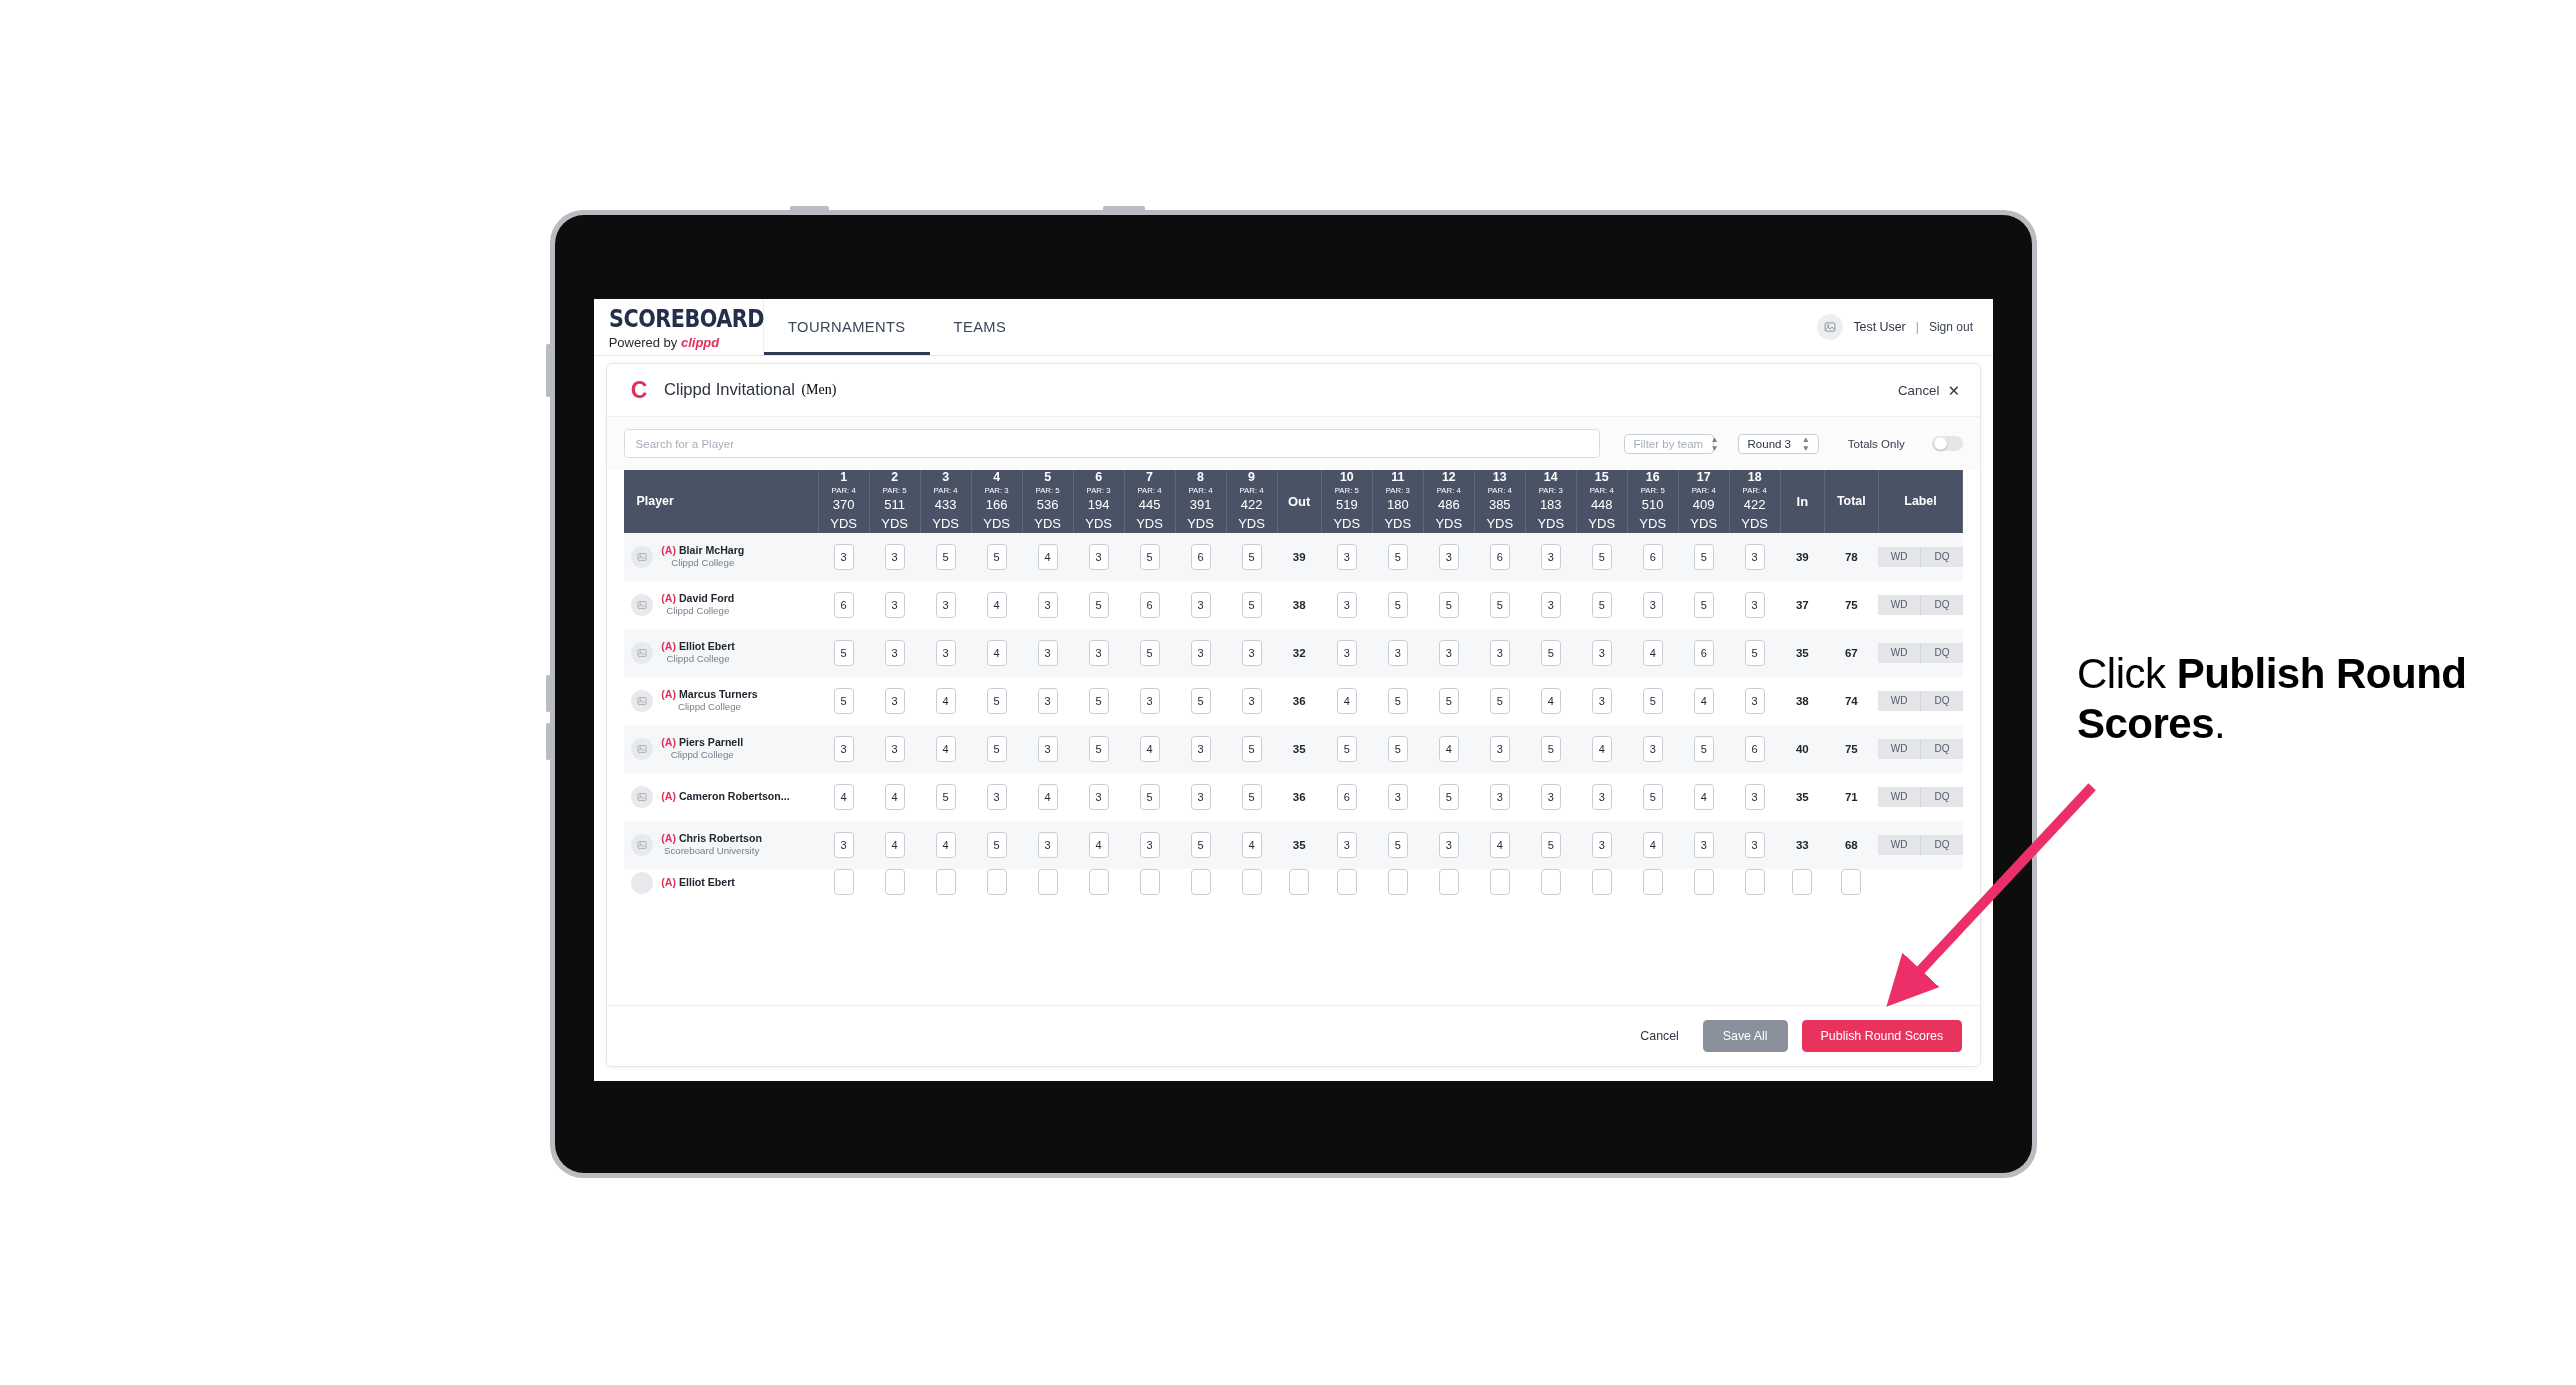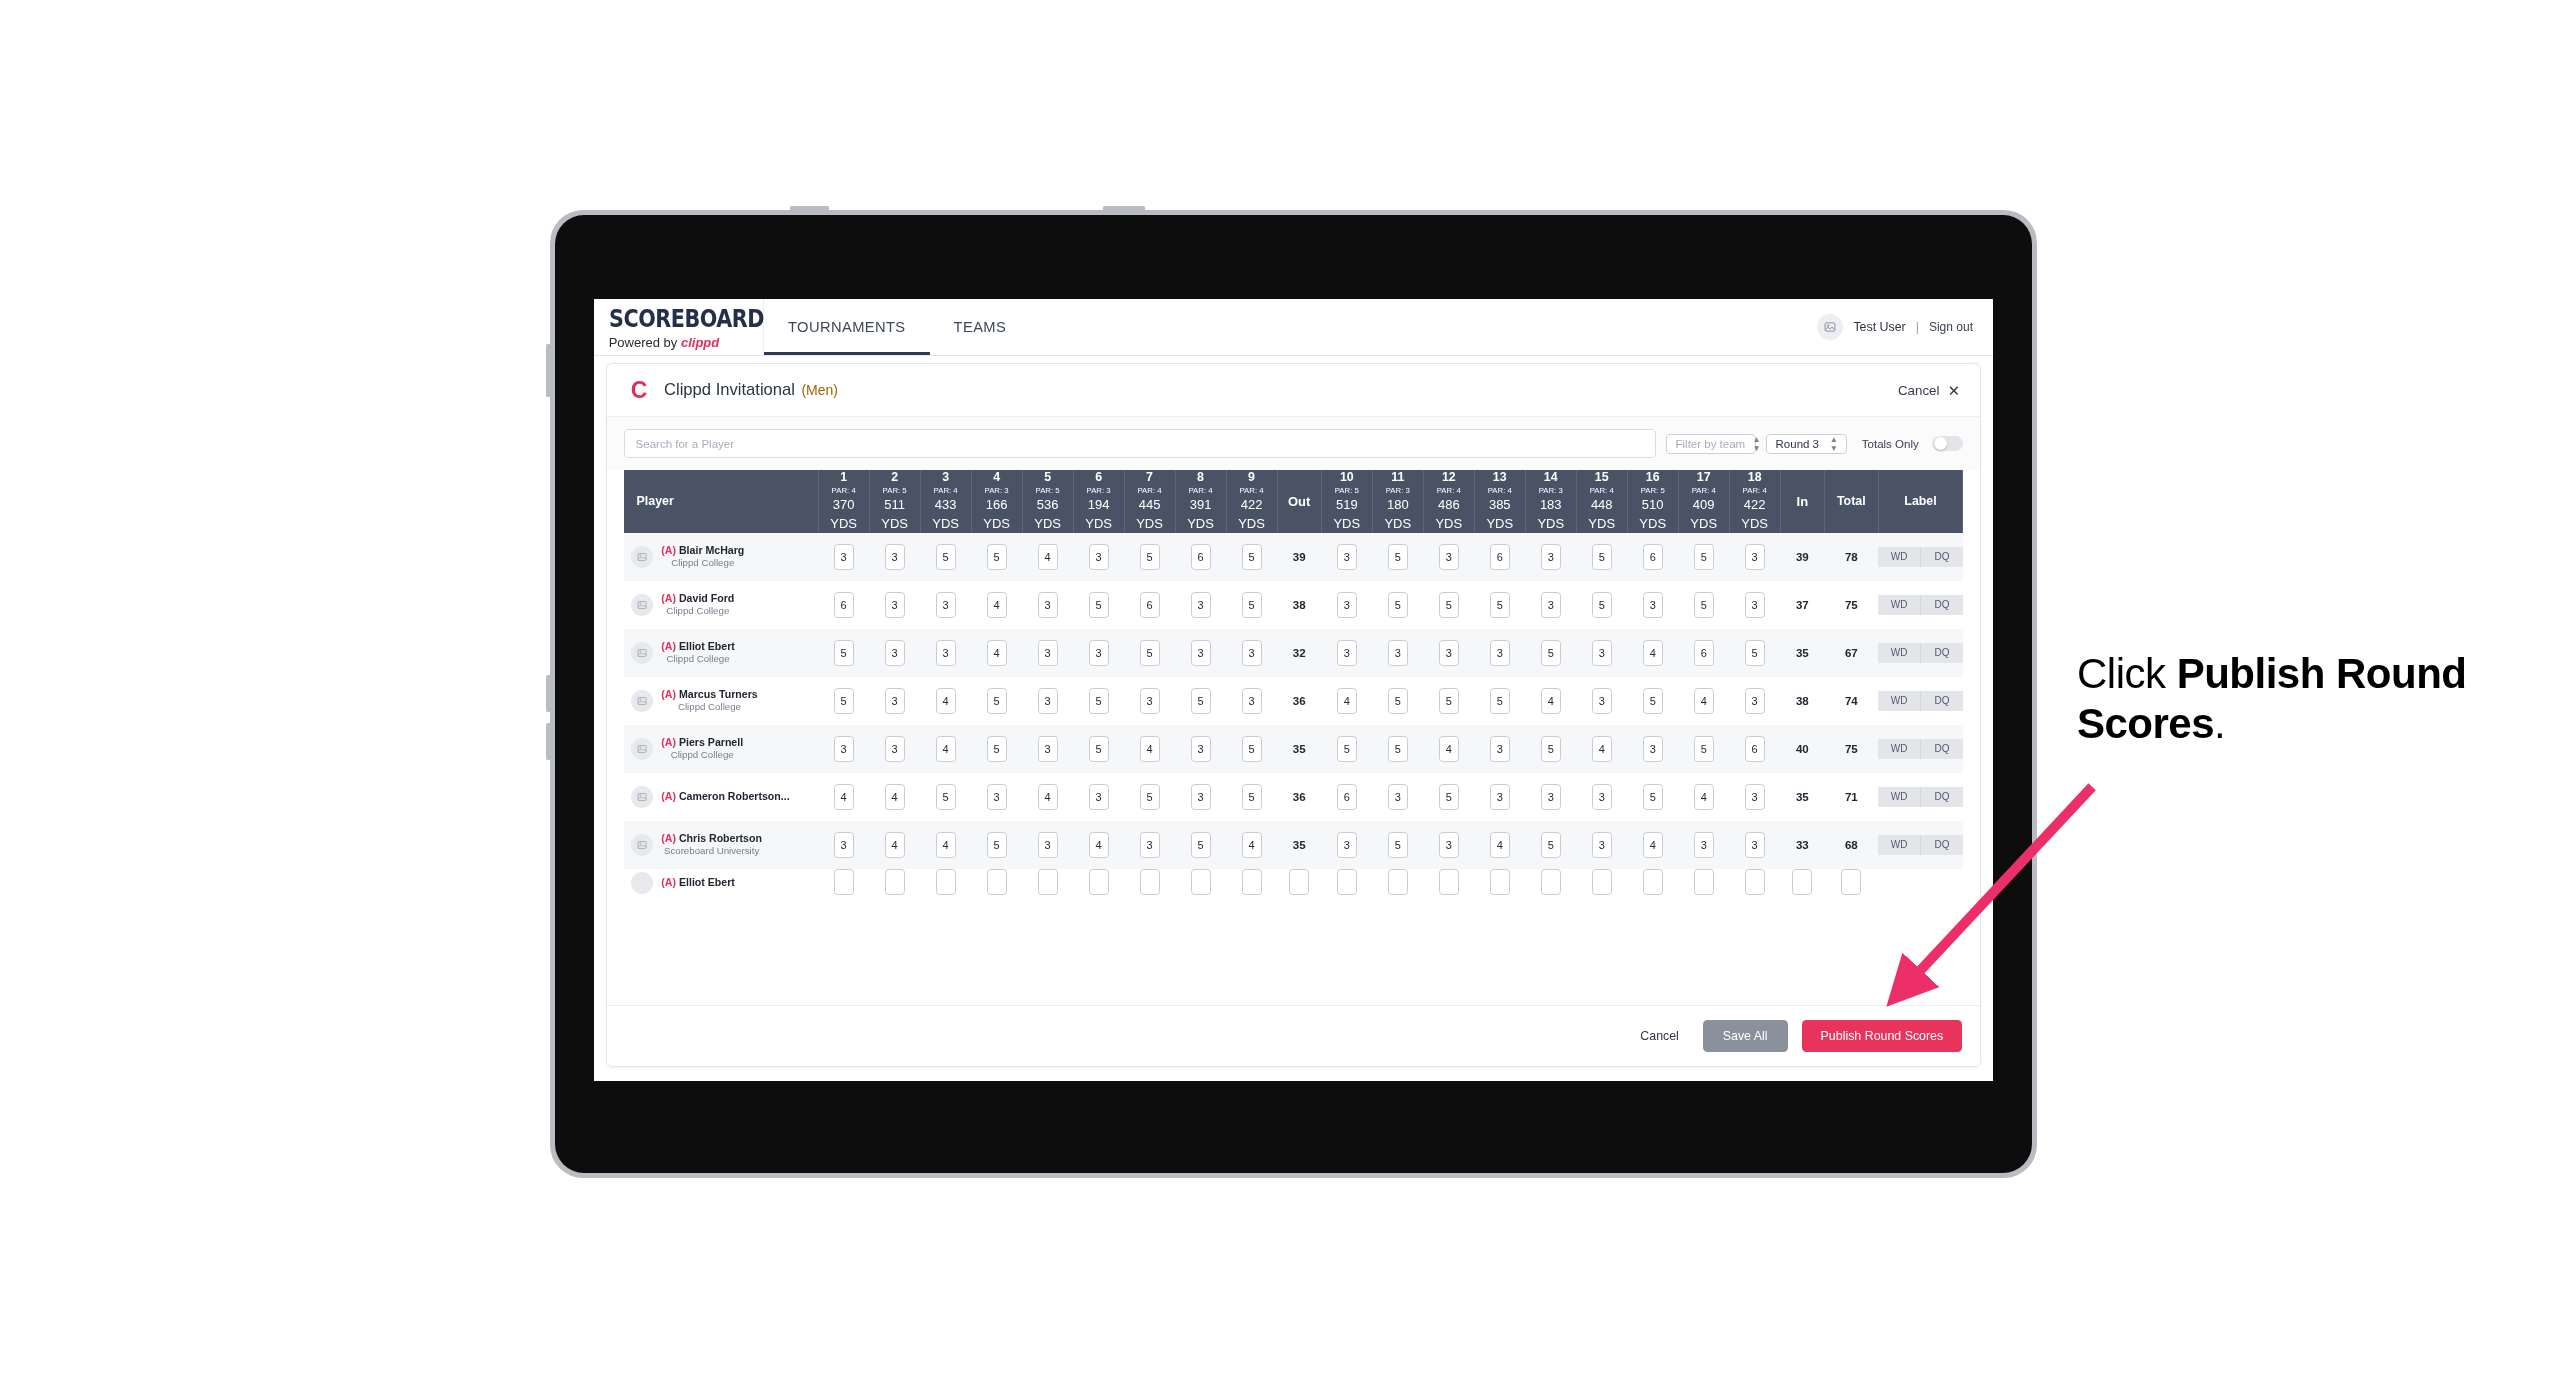--- a/index.html
+++ b/index.html
@@ -133,21 +133,21 @@
     color: #e2305a;
     font-weight: bold; font-size: 23px;
     font-family: "Liberation Sans", sans-serif;
   }
   #tournament-title {
     margin-left: 13px;
     font-size: 16.6px; color: #2c3342;
   }
   #tournament-gender {
     margin-left: 6.4px;
-    font-size: 14px; color: #a16207;
+    font-size: 14px; color: #000000; font-family: Liberation Serif, serif;
   }
   #modal-header-spacer { flex: 1; }
   #cancel-top { font-size: 13.3px; color: #343b49; cursor: pointer; }
   #cancel-top-x { margin-left: 8.3px; font-size: 14.7px; color: #343b49; }
 
   
   #section-tabs {
     height: 40px;
     background: #2f3b54;
     display: flex; align-items: center;
@@ -167,21 +167,21 @@
     color: #2c3342;
     font-weight: bold;
   }
 
   
   #filter-bar {
     height: 53px;
     background: #fbfbfc;
     display: flex; align-items: center;
     padding: 0 16.6px;
-    gap: 10px;
+    gap: 24px;
   }
   #search-input {
     flex: 1;
     height: 29px;
     border: 0.9px solid #d8dbe0;
     border-radius: 4.6px;
     background: #ffffff;
     padding: 0 11px;
     font-size: 11.5px;
     color: #2c3342;

